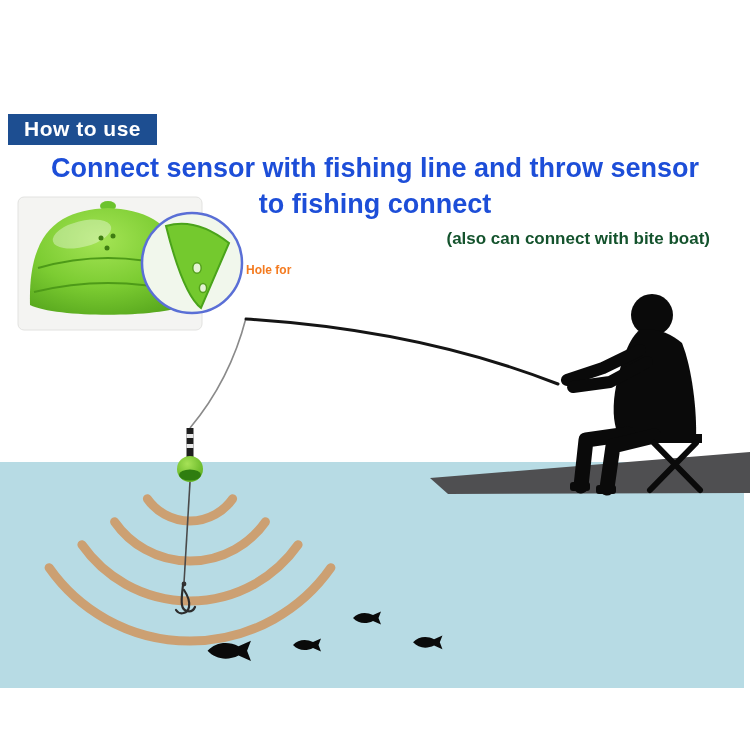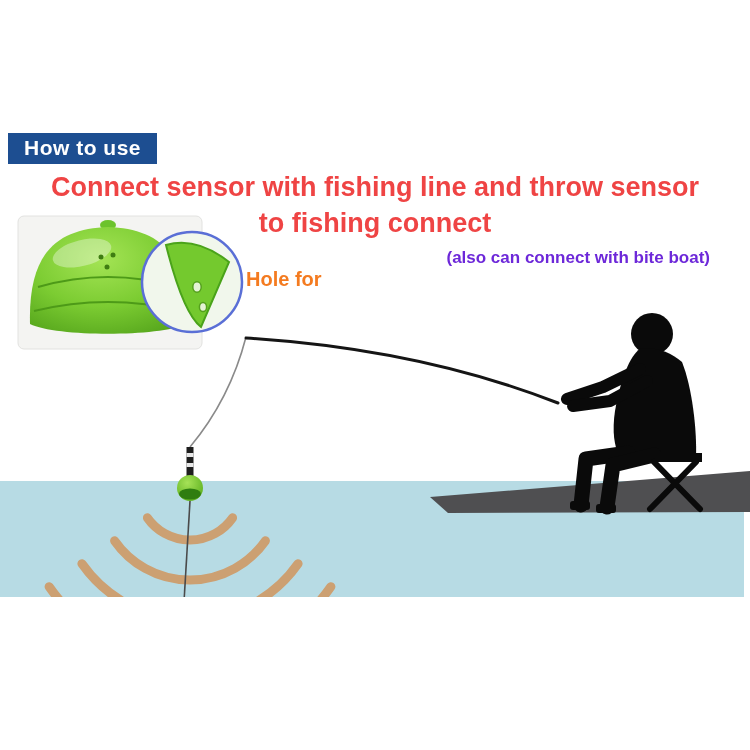--- a/index.html
+++ b/index.html
@@ -1,35 +1,34 @@
 <!DOCTYPE html>
 <html><head>
 <meta charset="utf-8">
 <style>
   html,body{margin:0;padding:0;background:#ffffff;}
   .canvas{
-    position:relative;width:750px;height:578px;background:#ffffff;overflow:hidden;
+    position:relative;width:750px;height:750px;background:#ffffff;overflow:hidden;
     font-family:"Liberation Sans", sans-serif;
-    margin-top:19px;
   }
   svg.art{position:absolute;left:0;top:0;width:750px;height:750px;}
   .badge{
     position:absolute;left:8px;top:114px;background:#1d4e91;color:#ffffff;
     font-weight:bold;font-size:21px;padding:3px 16px 4px 16px;letter-spacing:0.5px;
   }
   .heading{
     position:absolute;top:150px;left:0;width:750px;text-align:center;
-    font-weight:bold;font-size:27px;color:#ef4444;line-height:36px;
+    font-weight:bold;font-size:27px;color:#1d4ed8;line-height:36px;
   }
   .note{
-    position:absolute;top:229px;right:40px;font-weight:bold;font-size:17px;color:#6d28d9;
+    position:absolute;top:229px;right:40px;font-weight:bold;font-size:17px;color:#14532d;
   }
   .callout{
-    position:absolute;left:246px;top:246px;color:#f47b20;font-weight:bold;
-    font-size:20px;line-height:29px;
+    position:absolute;left:246px;top:256px;color:#f47b20;font-weight:bold;
+    font-size:12px;line-height:29px;
   }
 </style>
 </head>
 <body>
 
 <div class="canvas">
 
   <svg class="art" viewBox="0 0 750 750">
     <defs>
       <radialGradient id="domeGrad" cx="45%" cy="30%" r="80%">

